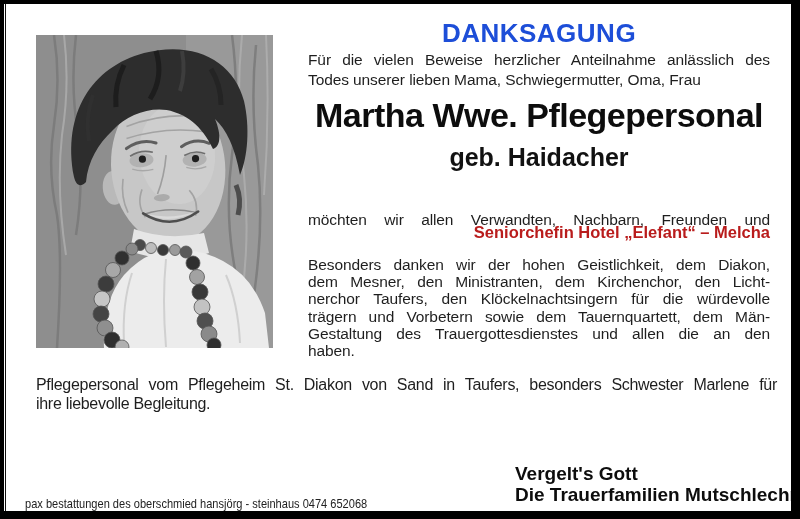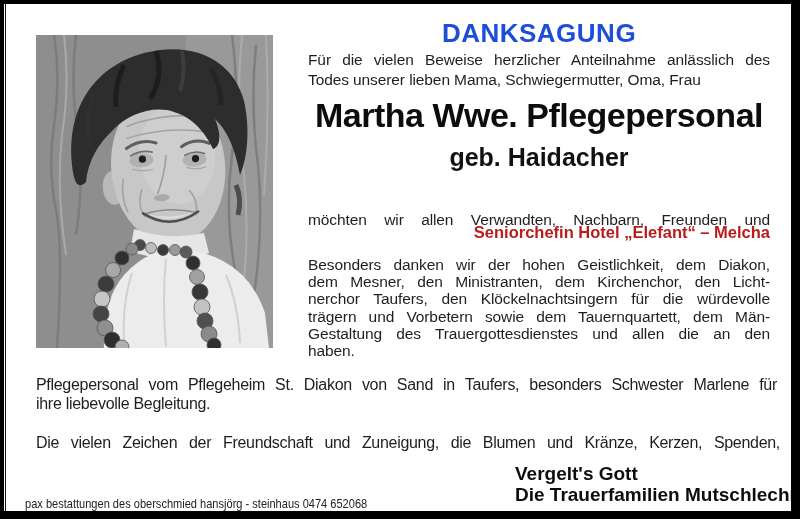--- a/index.html
+++ b/index.html
@@ -215,21 +215,20 @@
     <div class="jline">Gestaltung des Trauergottesdienstes und allen die an den</div>
     <div class="jline last">haben.</div>
   </div>
 
 <div class="full-para p-doctor">
     <div class="jline">Pflegepersonal vom Pflegeheim St. Diakon von Sand in Taufers, besonders Schwester Marlene für</div>
     <div class="jline last">ihre liebevolle Begleitung.</div>
   </div>
 
 <div class="full-para p-signs">
-    <div class="jline">Die vielen Zeichen der Freundschaft und Zuneigung, die Blumen und Kränze, Kerzen, Spenden,</div>
   </div>
 
 <div class="signature">
   <div>Vergelt's Gott</div>
   <div>Die Trauerfamilien Mutschlechner</div>
 </div>
 
 <div class="footer">pax bestattungen des oberschmied hansjörg - steinhaus 0474 652068</div>
 
 <div class="inner-rule"></div>

